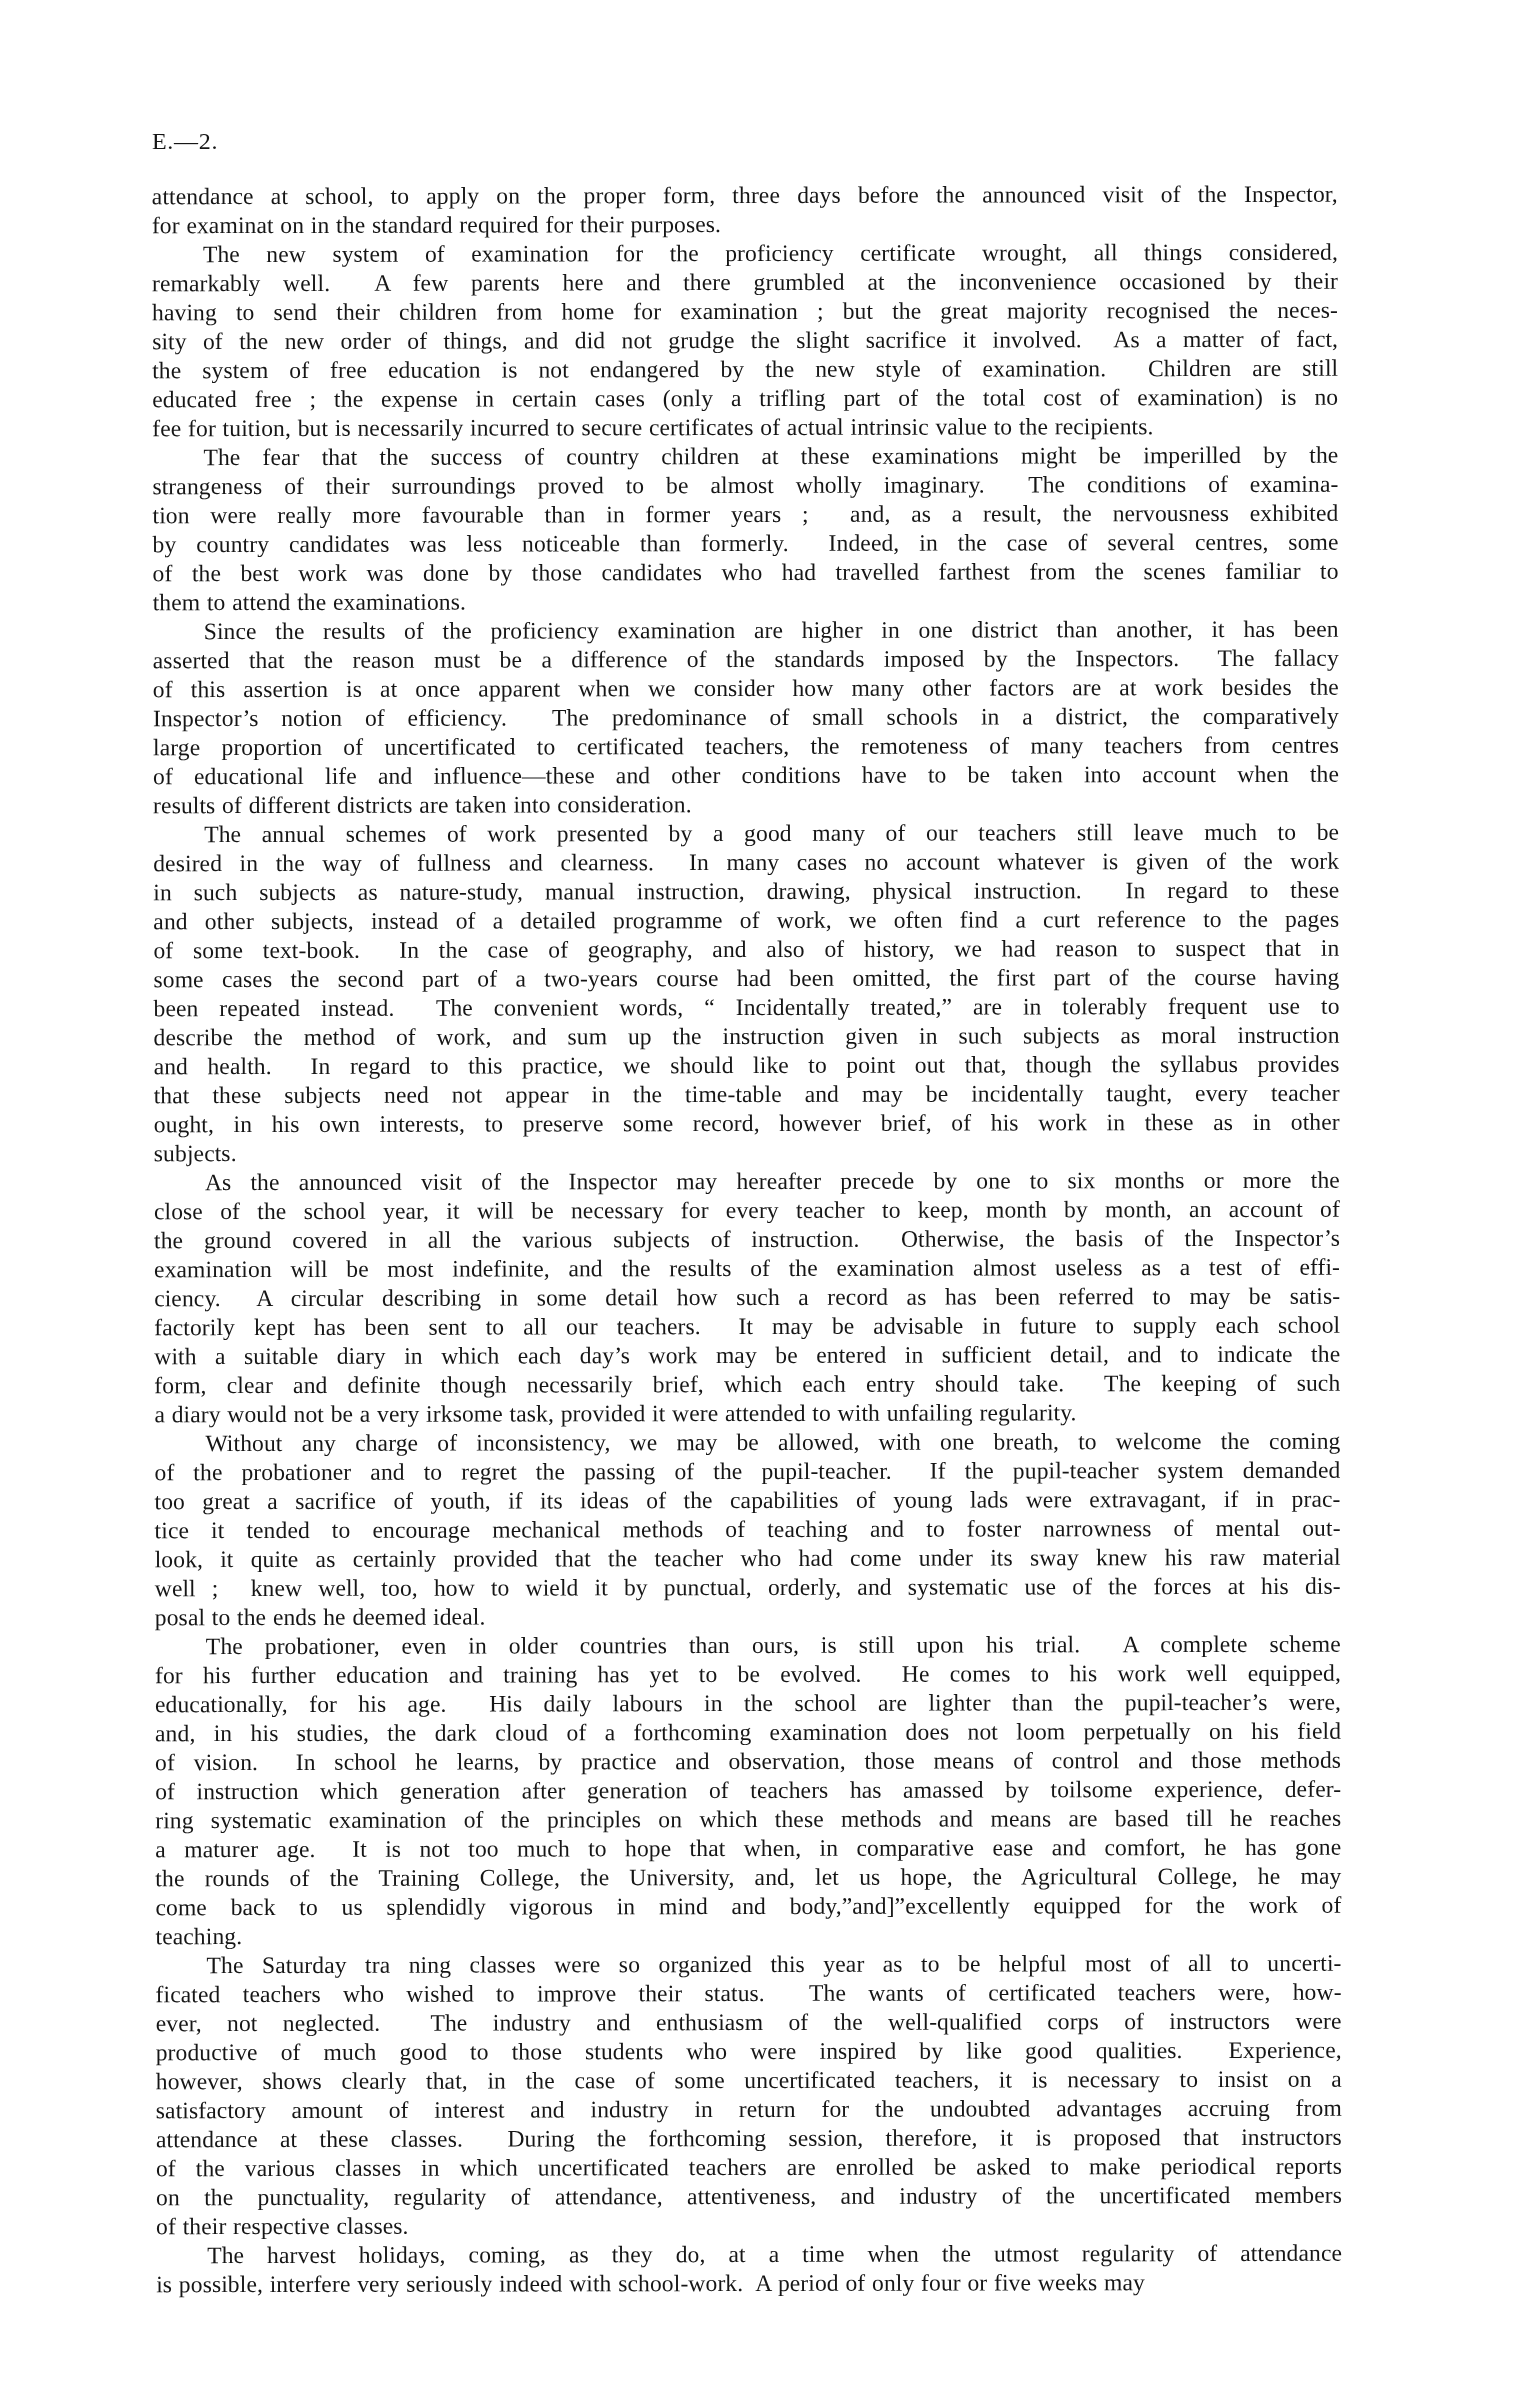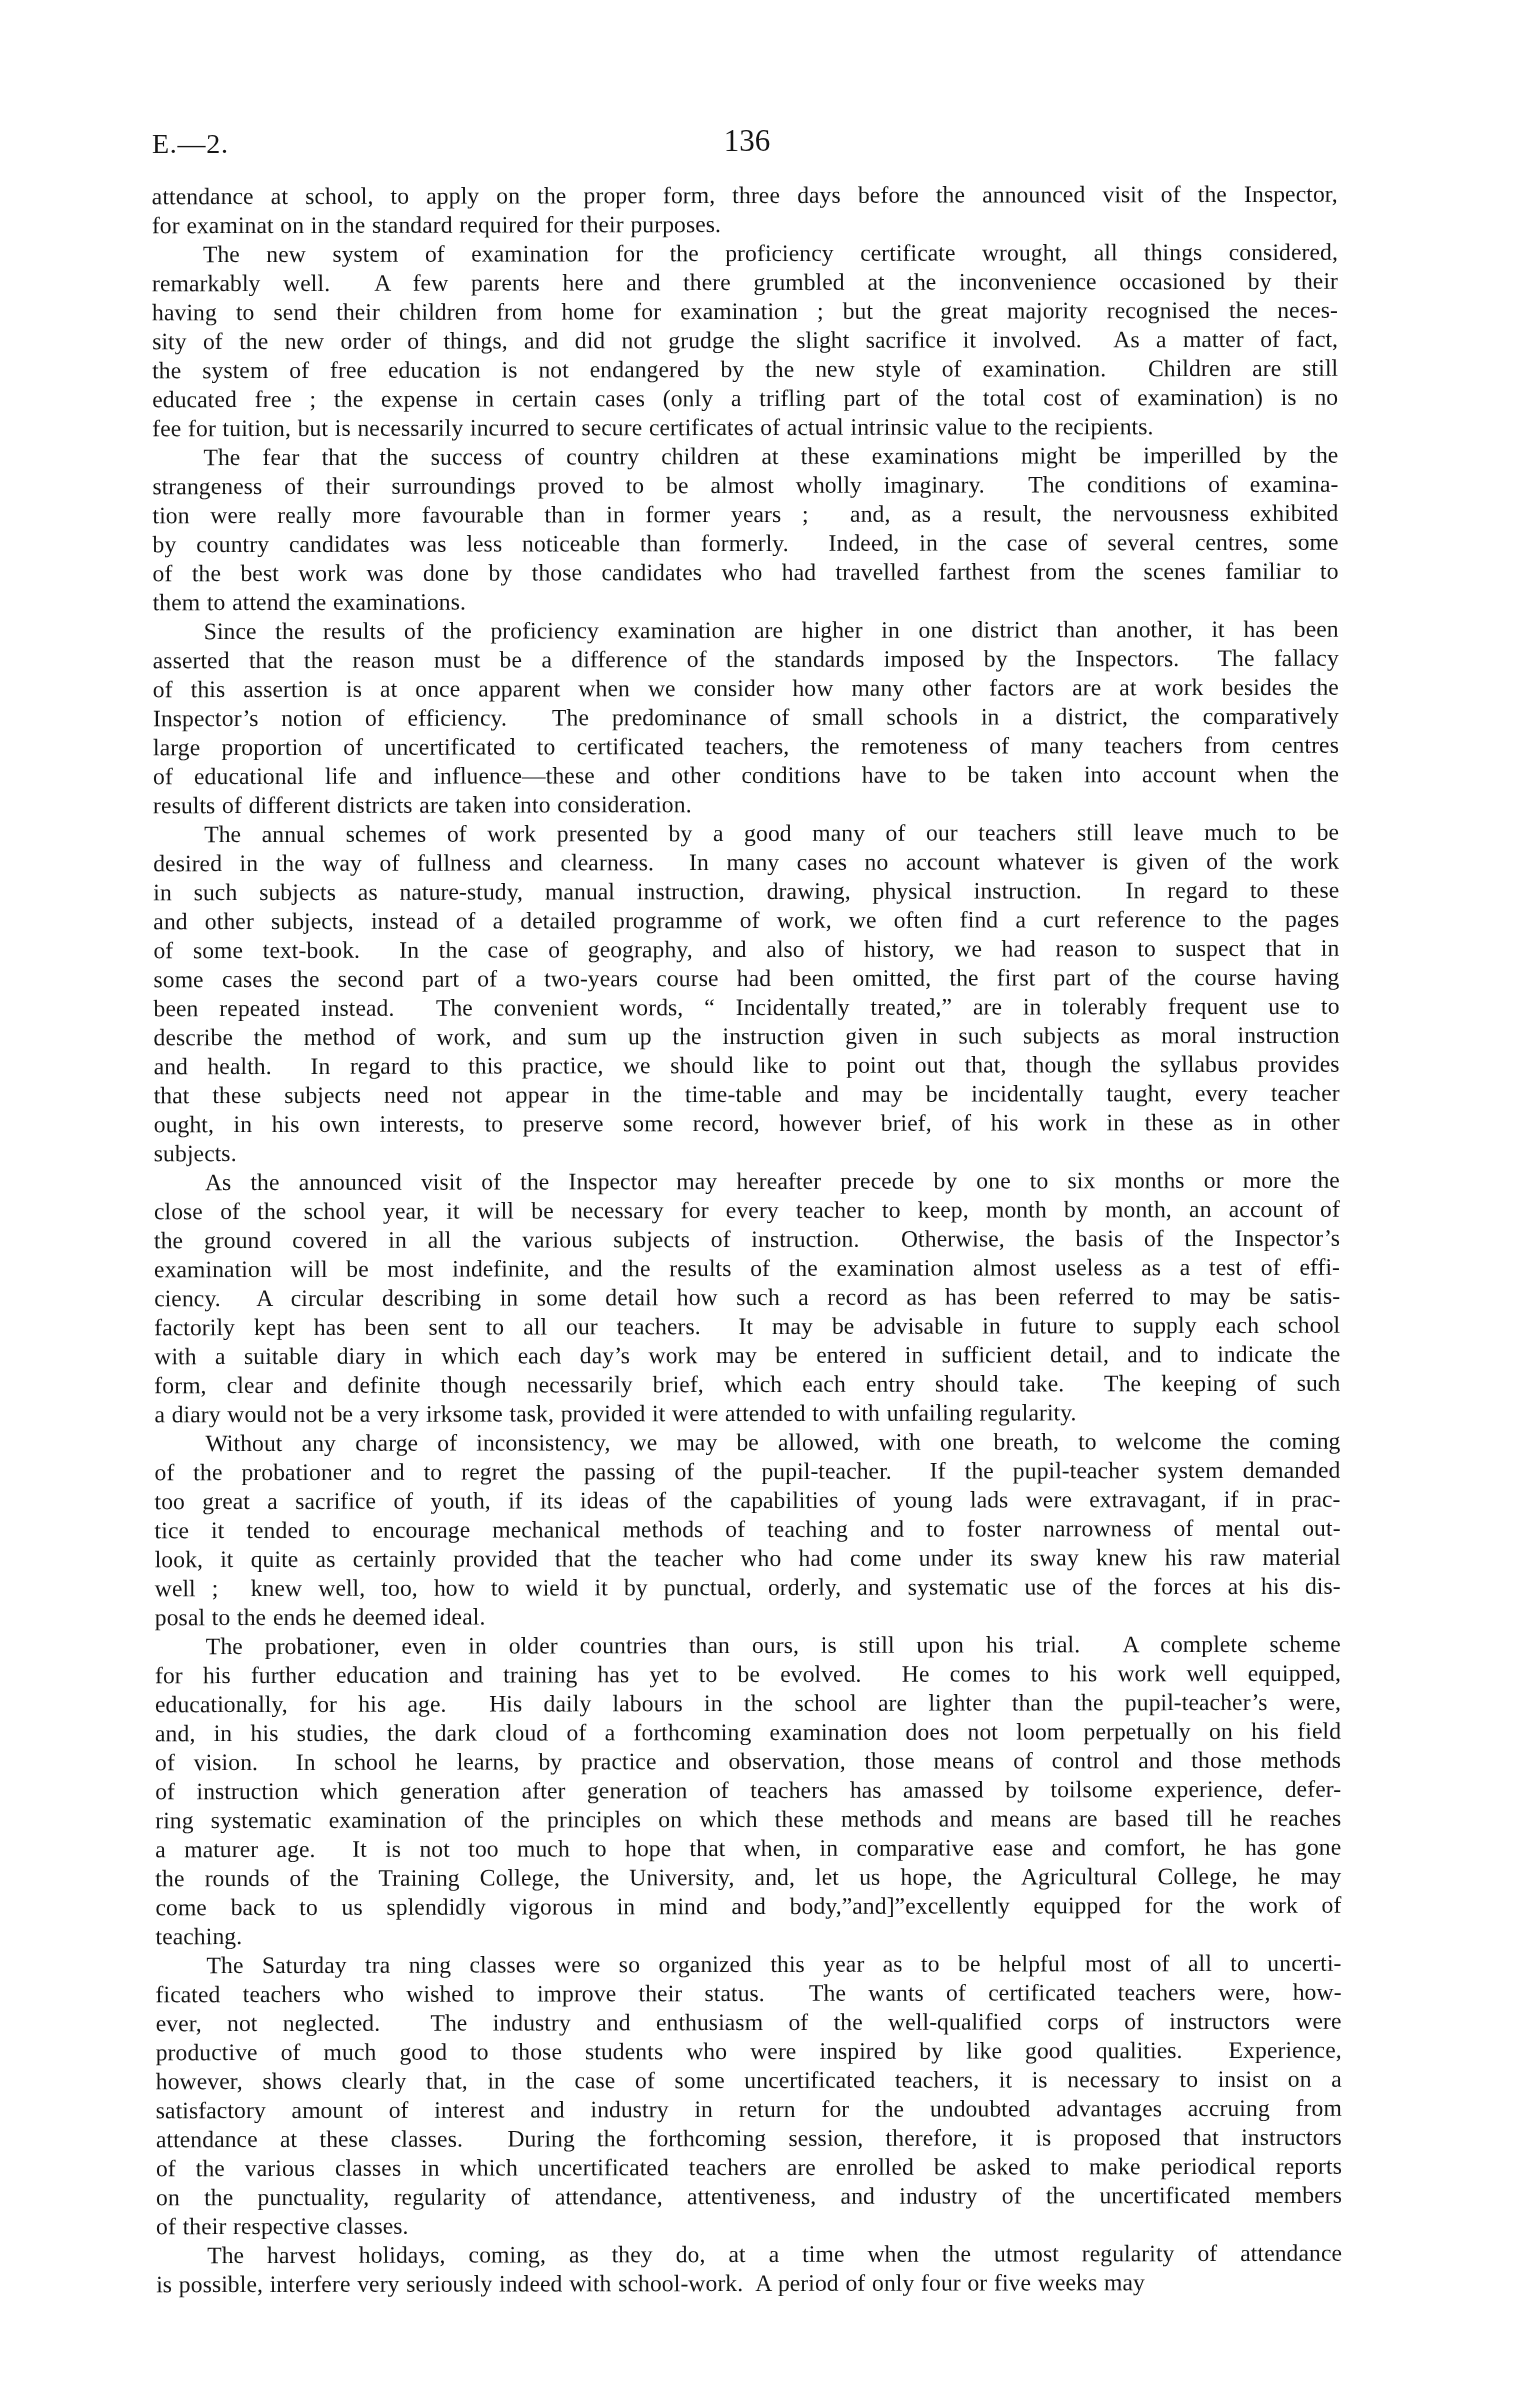--- a/index.html
+++ b/index.html
@@ -9,21 +9,21 @@
     position: relative;
     font-family: "Liberation Serif", "DejaVu Serif", serif;
     color: var(--ink, #161616);
     overflow: hidden;
   }
   .page {
     position: absolute; inset: 0;
   }
   .doc-ref {
     position: absolute; left: 152px; top: 128px;
-    font-size: 28px; letter-spacing: 0.7px;
+    font-size: 24px; letter-spacing: 0.7px;
   }
   .page-number {
     position: absolute; left: 154px; top: 123px; width: 1186px;
     text-align: center; font-size: 31px;
   }
   .text-block {
     position: absolute; left: 154px; top: 181px; width: 1186px;
     transform: rotate(-0.12deg);
   }
   .paragraph { margin: 0; padding: 0; }
@@ -36,21 +36,20 @@
     word-spacing: 0.7px;
   }
   .line.last { text-align-last: left; }
   .line.indent { text-indent: 51px; }
 </style>
 </head>
 <body style="--paper: #ffffff; --ink: #161616;">
 
 <div class="page">
   <div class="doc-ref">E.—2.</div>
-  <div class="page-number">136</div>
   <div class="text-block">
       <div class="paragraph">
         <div class="line">attendance at school, to apply on the proper form, three days before the announced visit of the Inspector,</div>
         <div class="line last">for examinat on in the standard required for their purposes.</div>
       </div>
       <div class="paragraph">
         <div class="line indent">The new system of examination for the proficiency certificate wrought, all things considered,</div>
         <div class="line">remarkably well.&nbsp; A few parents here and there grumbled at the inconvenience occasioned by their</div>
         <div class="line">having to send their children from home for examination ; but the great majority recognised the neces-</div>
         <div class="line">sity of the new order of things, and did not grudge the slight sacrifice it involved.&nbsp; As a matter of fact,</div>

